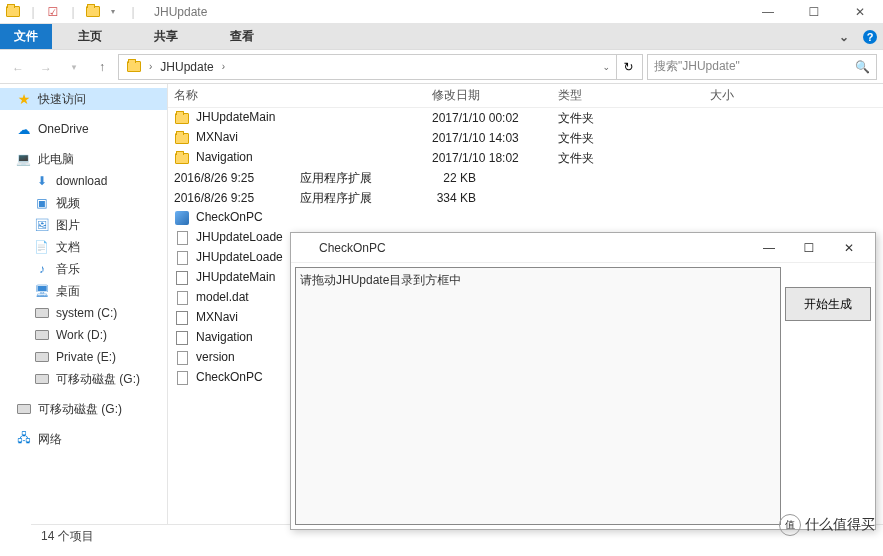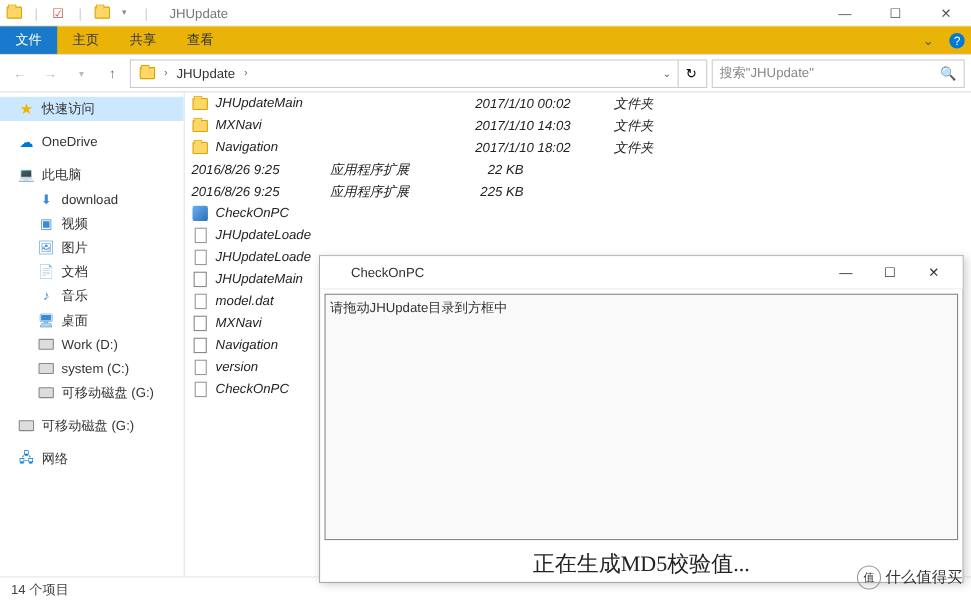--- a/index.html
+++ b/index.html
@@ -7,23 +7,23 @@
 
 
 .titlebar { height: 24px; display: flex; align-items: center; background: #fff; border-bottom: 1px solid #e5e5e5; }
 .titlebar .qat { display: flex; align-items: center; gap: 2px; padding: 0 4px; }
 .titlebar .qat .ico { width: 18px; height: 18px; display: flex; align-items: center; justify-content: center; }
 .titlebar .title { flex: 1; padding-left: 8px; color: #777; font-size: 12px; }
 .titlebar .winctl { display: flex; }
 .titlebar .winctl .btn { width: 46px; height: 24px; display: flex; align-items: center; justify-content: center; color: #555; }
 
 
-.ribbon { height: 26px; display: flex; align-items: stretch; background: #eab308; border-bottom: 1px solid #ddd; }
+.ribbon { height: 26px; display: flex; align-items: stretch; background: #e5e5e5; border-bottom: 1px solid #ddd; font-weight: bold; }
 .ribbon .file-tab { background: #1979ca; color: #fff; padding: 0 14px; display: flex; align-items: center; font-size: 12px; }
-.ribbon .tab { padding: 0 14px; display: flex; align-items: center; color: #333; font-size: 12px; }
+.ribbon .tab { padding: 0 26px; display: flex; align-items: center; color: #333; font-size: 12px; }
 .ribbon .spacer { flex: 1; }
 .ribbon .expand, .ribbon .help { width: 26px; display: flex; align-items: center; justify-content: center; color: #555; }
 .ribbon .help svg circle { fill: #0078d7; }
 
 
 .navbar { height: 34px; display: flex; align-items: center; gap: 4px; padding: 3px 6px; border-bottom: 1px solid #ddd; }
 .navbar .navbtn { width: 24px; height: 24px; display: flex; align-items: center; justify-content: center; color: #666; }
 .navbar .navbtn.disabled { color: #bbb; }
 .navbar .crumbs { flex: 1; height: 26px; border: 1px solid #ccc; display: flex; align-items: center; padding: 0 2px; }
 .navbar .crumbs .seg { padding: 0 6px; display: flex; align-items: center; color: #333; font-size: 12px; }
@@ -40,29 +40,29 @@
 .sidebar .item.indent { padding-left: 34px; }
 .sidebar .item.active { background: #cce8ff; }
 .sidebar .item .ico { width: 16px; height: 16px; display: flex; align-items: center; justify-content: center; }
 .sidebar .gap { height: 8px; }
 
 
 .filelist { flex: 1; position: relative; }
 .filelist .headers { display: flex; height: 24px; border-bottom: 1px solid #eee; align-items: center; color: #555; font-size: 12px; }
 .filelist .headers .col { padding-left: 6px; }
 .filelist .row { display: flex; height: 20px; align-items: center; font-size: 12px; color: #222; }
-.filelist .row .cell { padding-left: 6px; white-space: nowrap; overflow: hidden; font-style: italic; }
+.filelist .row .cell { padding-left: 6px; white-space: nowrap; overflow: hidden; }
 .col-name { width: 258px; }
 .col-date { width: 126px; }
 .col-type { width: 110px; }
 .col-size { width: 80px; text-align: right; padding-right: 8px; }
 .filelist .row .ico { width: 16px; height: 16px; margin-right: 6px; display: inline-flex; align-items: center; justify-content: center; vertical-align: middle; }
 
 
-.statusbar { height: 24px; border-top: 1px solid #e5e5e5; display: flex; align-items: center; padding: 0 10px; font-size: 12px; color: #444; }
+.statusbar { height: 24px; border-top: 1px solid #e5e5e5; display: flex; align-items: center; padding: 0 10px; font-size: 12px; color: #444; margin-left: 31px; }
 
 
 .dialog { position: absolute; left: 290px; top: 232px; width: 586px; height: 298px; background: #fff; border: 1px solid #aaa; box-shadow: 2px 2px 8px rgba(0,0,0,0.2); display: flex; flex-direction: column; }
 .dialog .dlg-title { height: 30px; display: flex; align-items: center; padding: 0 6px; background: #fff; border-bottom: 1px solid #eee; }
 .dialog .dlg-title .ico { width: 16px; height: 16px; margin-right: 6px; }
 .dialog .dlg-title .txt { flex: 1; font-size: 12px; color: #333; }
 .dialog .dlg-title .winctl { display: flex; gap: 0; }
 .dialog .dlg-title .winctl .btn { width: 40px; height: 28px; display: flex; align-items: center; justify-content: center; color: #333; }
 .dialog .dlg-body { flex: 1; display: flex; padding: 4px; gap: 4px; }
 .dialog .dropzone { flex: 1; border: 1px solid #888; background: #f9f9f9; padding: 4px; font-size: 12px; color: #333; }
@@ -187,27 +187,33 @@
           <span>音乐</span>
         </div>
         <div class="item indent">
           <span class="ico" style="color: rgb(58, 138, 214);">🖥</span>
           <span>桌面</span>
         </div>
         <div class="item indent">
           <span class="ico">
             <span class="drive-ico"></span>
           </span>
-          <span>Work (D:)</span>
+          <span>system (C:)</span>
         </div>
         <div class="item indent">
           <span class="ico">
             <span class="drive-ico"></span>
           </span>
-          <span>system (C:)</span>
+          <span>Work (D:)</span>
+        </div>
+        <div class="item indent">
+          <span class="ico">
+            <span class="drive-ico"></span>
+          </span>
+          <span>Private (E:)</span>
         </div>
         <div class="item indent">
           <span class="ico">
             <span class="drive-ico"></span>
           </span>
           <span>可移动磁盘 (G:)</span>
         </div>
       </div>
     <div class="gap"></div>
     <div class="item">
@@ -217,20 +223,26 @@
       <span>可移动磁盘 (G:)</span>
     </div>
     <div class="gap"></div>
     <div class="item">
       <span class="ico net-ico">🖧</span>
       <span>网络</span>
     </div>
   </div>
 
   <div class="filelist">
+    <div class="headers">
+      <div class="col col-name">名称</div>
+      <div class="col col-date">修改日期</div>
+      <div class="col col-type">类型</div>
+      <div class="col col-size">大小</div>
+    </div>
     <div id="file-rows">
         <div class="row">
           <div class="cell col-name"><span class="ico">
               <span class="folder-ico"></span>
             </span><span>JHUpdateMain</span></div>
           <div class="cell col-date">2017/1/10 00:02</div>
           <div class="cell col-type">文件夹</div>
           <div class="cell col-size"></div>
         </div>
         <div class="row">
@@ -250,21 +262,21 @@
           <div class="cell col-size"></div>
         </div>
         <div class="row">
           <div class="cell col-date">2016/8/26 9:25</div>
           <div class="cell col-type">应用程序扩展</div>
           <div class="cell col-size">22 KB</div>
         </div>
         <div class="row">
           <div class="cell col-date">2016/8/26 9:25</div>
           <div class="cell col-type">应用程序扩展</div>
-          <div class="cell col-size">225 KB</div>
+          <div class="cell col-size">334 KB</div>
         </div>
         <div class="row">
           <div class="cell col-name"><span class="ico">
               <span class="exe-ico"></span>
             </span><span>CheckOnPC</span></div>
           <div class="cell col-date"></div>
           <div class="cell col-type"></div>
           <div class="cell col-size"></div>
         </div>
         <div class="row">
@@ -346,20 +358,22 @@
     <div class="winctl">
       <div class="btn">—</div>
       <div class="btn">☐</div>
       <div class="btn">✕</div>
     </div>
   </div>
   <div class="dlg-body">
     <div class="dropzone">
       <span>请拖动JHUpdate目录到方框中</span>
     </div>
-  </div>
-  <div class="progress">正在生成MD5校验值...</div>
+    <div>
+      <div class="genbtn">开始生成</div>
+    </div>
+  </div>
 </div>
 
 <div class="watermark">
   <span class="logo">值</span>
   <span>什么值得买</span>
 </div>
 
 </body></html>

